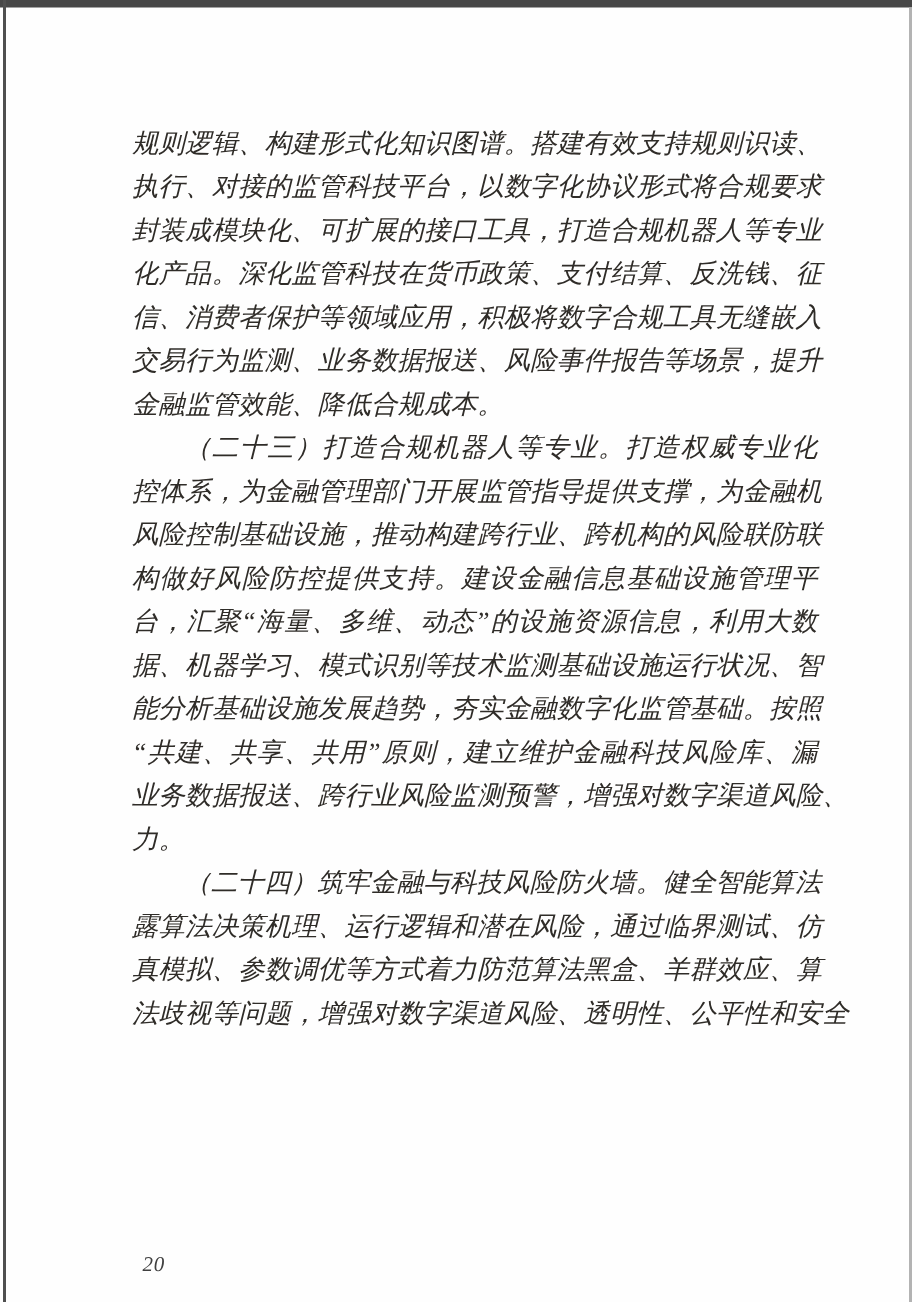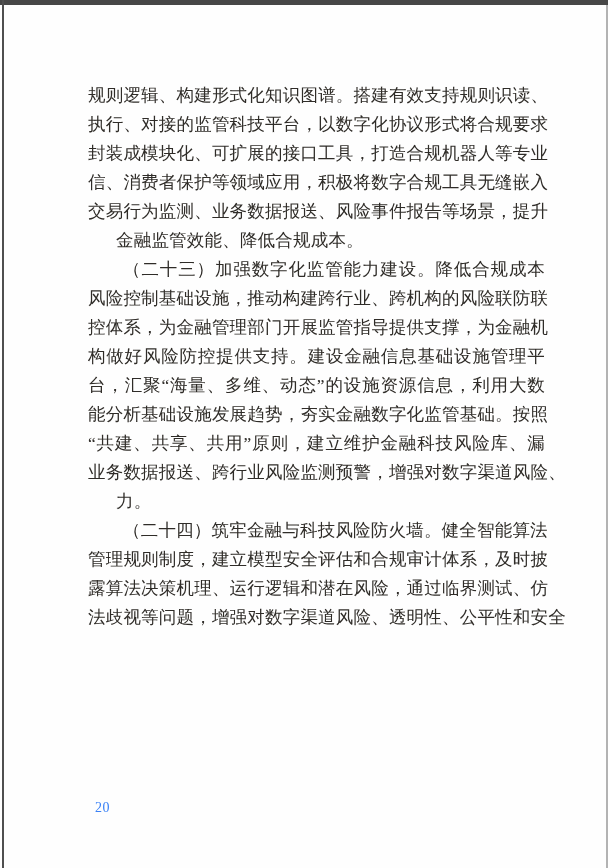--- a/index.html
+++ b/index.html
@@ -1,16 +1,16 @@
 <!DOCTYPE html>
 <html lang="zh"><head>
 <meta charset="utf-8">
 <title>Scanned Document Page 20</title>
 <style>
-  * { margin: 0; padding: 0; box-sizing: border-box; }
+  * { margin: 0; padding: 0; box-sizing: border-box; font-style: italic; }
   html, body { background: #ffffff; }
   body {
     width: 608px;
     height: 868px;
     position: relative;
     overflow: hidden;
     font-family: "Liberation Serif", "DejaVu Serif", serif;
   }
   .page {
     position: absolute;
@@ -49,61 +49,62 @@
     font-size: 17.5px;
     white-space: nowrap;
     text-align: justify;
     text-align-last: justify;
     text-justify: inter-character;
     letter-spacing: 0.2px;
   }
   .line.para-end {
     text-align: center;
     text-align-last: left;
-    margin-left: 28px;
   }
   .line.indent {
     text-indent: 35px;
   }
   .page-number {
     position: absolute;
     left: 95px;
-    top: 798px;
+    top: 834px;
     font-size: 14px;
     line-height: 20px;
-    color: #3b82f6;
+    color: #404040;
     letter-spacing: 0.5px;
   }
 </style>
 </head>
 <body>
 
 <div class="page">
 
   <div class="edge-top"></div>
   <div class="edge-left"></div>
   <div class="edge-right"></div>
 
   <div class="text-block">
     <div class="line">规则逻辑、构建形式化知识图谱。搭建有效支持规则识读、</div>
     <div class="line">执行、对接的监管科技平台，以数字化协议形式将合规要求</div>
     <div class="line">封装成模块化、可扩展的接口工具，打造合规机器人等专业</div>
+    <div class="line">化产品。深化监管科技在货币政策、支付结算、反洗钱、征</div>
     <div class="line">信、消费者保护等领域应用，积极将数字合规工具无缝嵌入</div>
     <div class="line">交易行为监测、业务数据报送、风险事件报告等场景，提升</div>
     <div class="line para-end">金融监管效能、降低合规成本。</div>
-    <div class="line indent">（二十三）加强数字化监管能力建设。降低合规成本</div>
+    <div class="line indent">（二十三）打造合规机器人等专业。打造权威专业化</div>
+    <div class="line">控体系，为金融管理部门开展监管指导提供支撑，为金融机</div>
     <div class="line">风险控制基础设施，推动构建跨行业、跨机构的风险联防联</div>
-    <div class="line">控体系，为金融管理部门开展监管指导提供支撑，为金融机</div>
     <div class="line">构做好风险防控提供支持。建设金融信息基础设施管理平</div>
     <div class="line">台，汇聚“海量、多维、动态”的设施资源信息，利用大数</div>
+    <div class="line">据、机器学习、模式识别等技术监测基础设施运行状况、智</div>
     <div class="line">能分析基础设施发展趋势，夯实金融数字化监管基础。按照</div>
     <div class="line">“共建、共享、共用”原则，建立维护金融科技风险库、漏</div>
     <div class="line">业务数据报送、跨行业风险监测预警，增强对数字渠道风险、</div>
     <div class="line para-end">力。</div>
     <div class="line indent">（二十四）筑牢金融与科技风险防火墙。健全智能算法</div>
-    <div class="line">管理规则制度，建立模型安全评估和合规审计体系，及时披</div>
     <div class="line">露算法决策机理、运行逻辑和潜在风险，通过临界测试、仿</div>
+    <div class="line">真模拟、参数调优等方式着力防范算法黑盒、羊群效应、算</div>
     <div class="line">法歧视等问题，增强对数字渠道风险、透明性、公平性和安全</div>
   </div>
 
   <div class="page-number">20</div>
 
 </div>
 
 </body></html>

